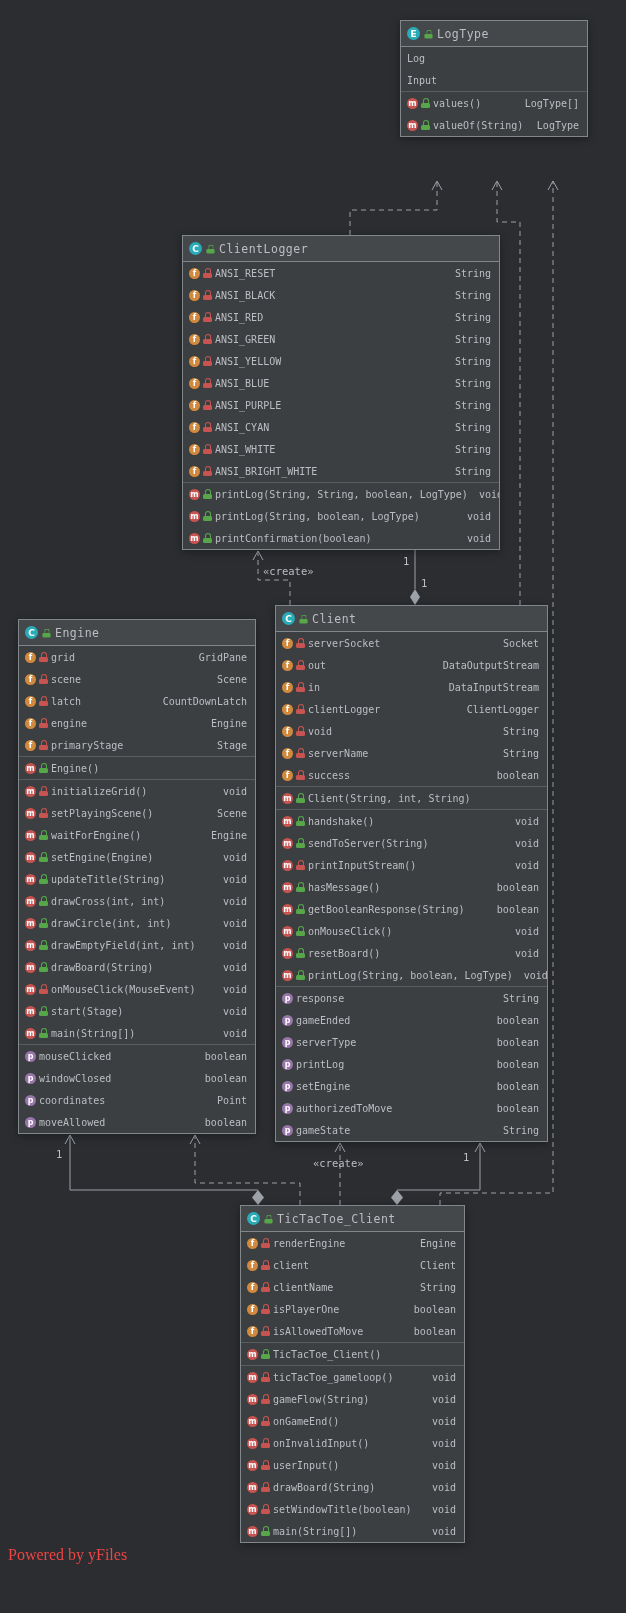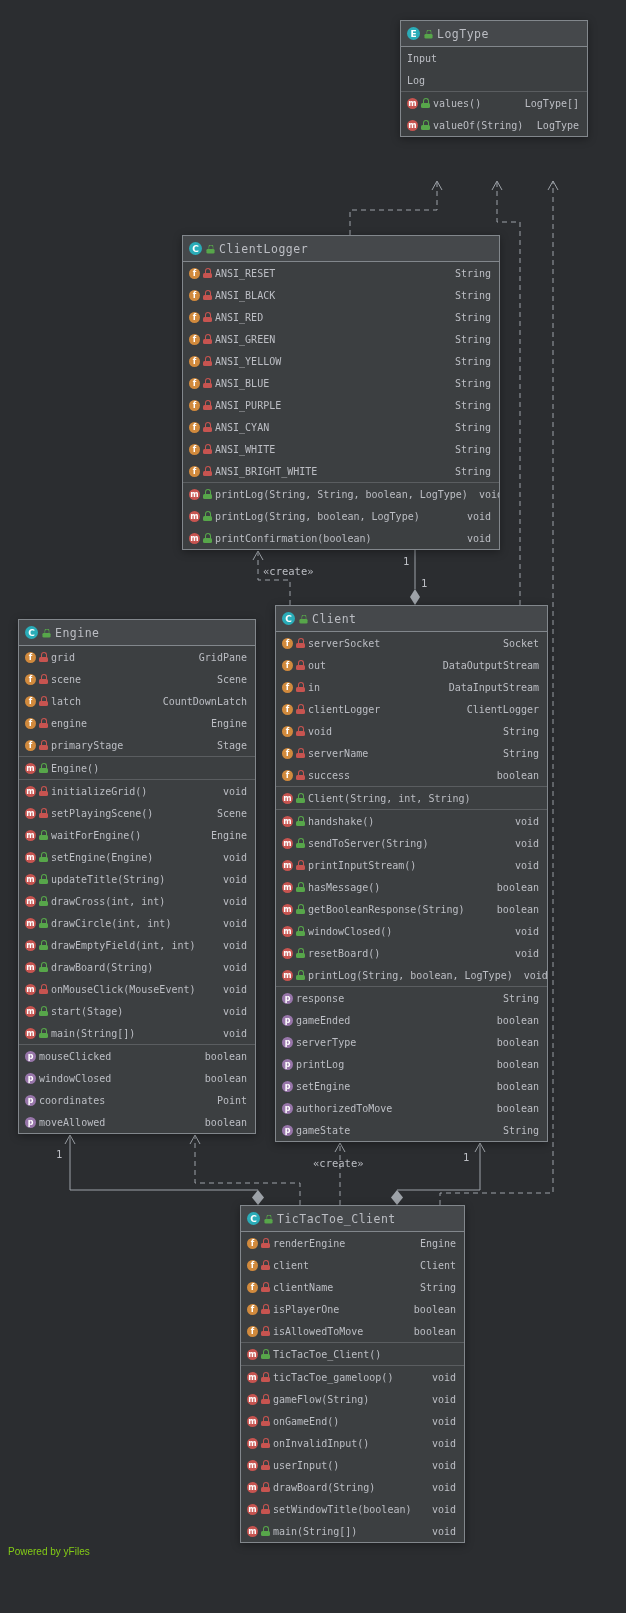--- a/index.html
+++ b/index.html
@@ -33,22 +33,22 @@
   .vis{width:9px;height:10px;position:relative;flex:none;display:inline-block;}
   .vis::before{content:"";position:absolute;top:0;left:1.5px;width:6px;height:6px;
                border:1.5px solid;border-bottom:none;border-radius:3px 3px 0 0;box-sizing:border-box;}
   .vis::after{content:"";position:absolute;bottom:0;left:0;width:9px;height:5.5px;
               background:currentColor;border-radius:1.5px;}
   .vis-lock{color:var(--private_color);}
   .vis-pub{color:var(--public_color);}
   .hd-vis{transform:scale(0.9);}
 
   .elabel{position:absolute;color:var(--text);font-size:10.5px;font-family:"DejaVu Sans Mono",monospace;}
-  .watermark{position:absolute;left:8px;top:1546px;font-family:Liberation Sans, sans-serif;
-             font-size:10px;color:#84cc16;}
+  .watermark{position:absolute;left:8px;top:1546px;font-family:Liberation Serif, serif;
+             font-size:16px;color:#ef4444;}
 </style>
 </head>
 <body>
 
 <div class="canvas">
 
   <svg class="edges" width="626" height="1613">
     <g>
       <polyline class="dash" points="350,235 350,210 437,210 437,181"></polyline>
       <polyline points="432,190 437,181 442,190"></polyline>
@@ -90,24 +90,24 @@
   </svg>
 
   <div class="cls b-logtype" style="left:400px;top:20px;width:188px">
     <div class="cls-head">
       <span class="ic ic-hd">E</span>
       <span class="vis vis-pub hd-vis"></span>
       <span class="cls-title">LogType</span>
     </div>
   <div class="cls-sec">
         <div class="row">
+          <span class="mname">Log</span>
+        </div>
+        <div class="row">
           <span class="mname">Input</span>
-        </div>
-        <div class="row">
-          <span class="mname">Log</span>
         </div>
       </div>
       <div class="cls-sec">
         <div class="row">
           <span class="ic ic-m">m</span>
           <span class="vis vis-pub"></span>
           <span class="mname it">values()</span>
           <span class="mtype">LogType[]</span>
         </div>
         <div class="row">
@@ -436,21 +436,21 @@
         </div>
         <div class="row">
           <span class="ic ic-m">m</span>
           <span class="vis vis-pub"></span>
           <span class="mname">getBooleanResponse(String)</span>
           <span class="mtype">boolean</span>
         </div>
         <div class="row">
           <span class="ic ic-m">m</span>
           <span class="vis vis-pub"></span>
-          <span class="mname">windowClosed()</span>
+          <span class="mname">onMouseClick()</span>
           <span class="mtype">void</span>
         </div>
         <div class="row">
           <span class="ic ic-m">m</span>
           <span class="vis vis-pub"></span>
           <span class="mname">resetBoard()</span>
           <span class="mtype">void</span>
         </div>
         <div class="row">
           <span class="ic ic-m">m</span>

